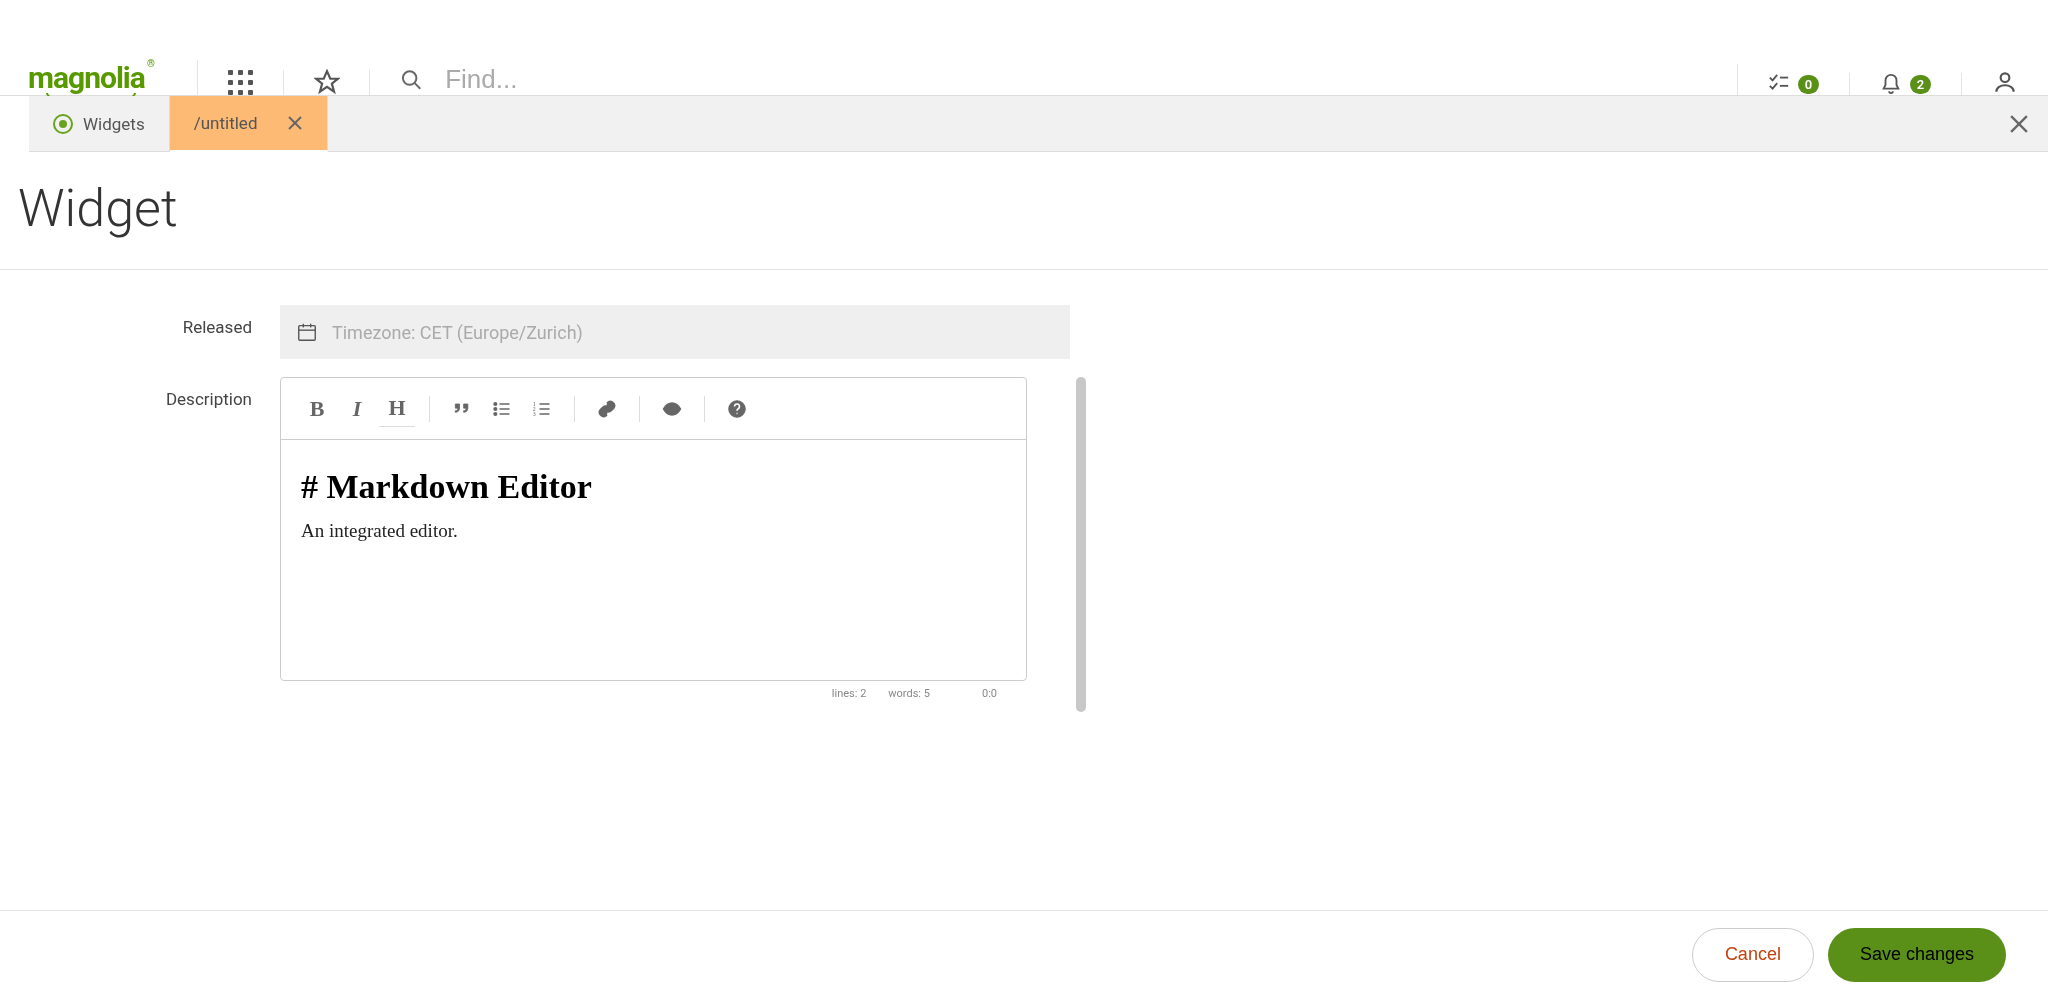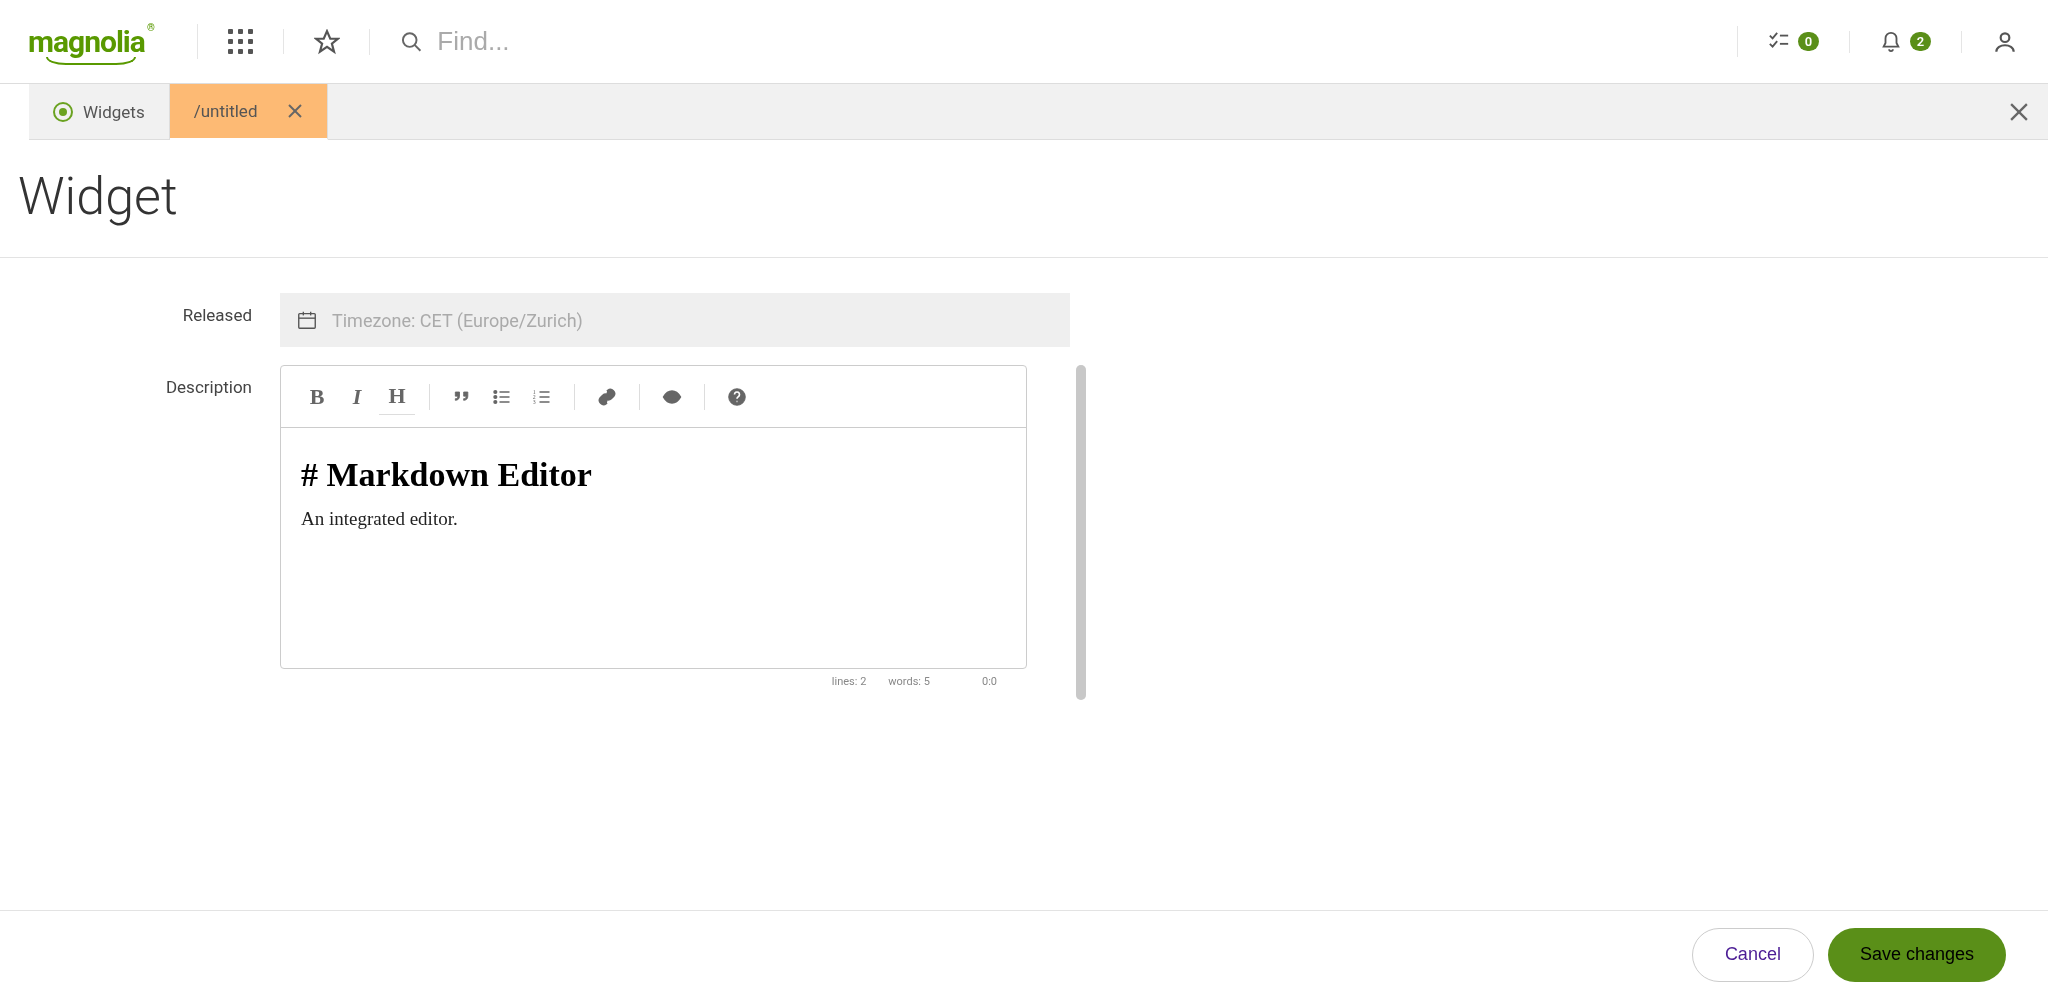--- a/index.html
+++ b/index.html
@@ -10,23 +10,23 @@
     background: #fff;
     width: 2048px;
     height: 998px;
     display: flex;
     flex-direction: column;
     overflow: hidden;
   }
 
   
   .header {
-    height: 84px;
-    display: flex;
-    align-items: center;
+    height: 96px;
+    display: flex;
+    align-items: flex-end;
     border-bottom: 1px solid #ddd;
   }
   .header-cell {
     display: flex;
     align-items: center;
     justify-content: center;
     border-right: 1px solid #e5e5e5;
   }
   .logo-cell { width: 198px; padding-left: 28px; justify-content: flex-start; }
   .logo { color: #599900; font-weight: 700; font-size: 30px; letter-spacing: -1px; position: relative; }
@@ -47,21 +47,21 @@
     display: grid; grid-template-columns: repeat(3, 5px); grid-gap: 5px;
   }
   .apps-icon span { width: 5px; height: 5px; background: #555; border-radius: 1px; }
 
   .star-svg { width: 26px; height: 26px; stroke: #555; fill: none; stroke-width: 2; }
 
   .search-cell {
     flex: 1;
     justify-content: flex-start;
     padding-left: 30px;
-    gap: 14px;
+    gap: 22px;
     border-right: 1px solid #e5e5e5;
   }
   .search-svg { width: 24px; height: 24px; stroke: #666; fill: none; stroke-width: 2; }
   .search-input {
     border: none; outline: none;
     font-size: 26px; color: #333;
     width: 100%;
   }
   .search-input::placeholder { color: #aaa; }
 
@@ -239,21 +239,21 @@
     height: 54px;
     padding: 0 32px;
     border-radius: 27px;
     font-size: 18px;
     border: none;
     cursor: pointer;
   }
   .btn-cancel {
     background: #fff;
     border: 1px solid #ccc;
-    color: #4c1d95;
+    color: #c2410c;
   }
   .btn-save {
     background: #5a8f18;
     color: #000000;
     font-weight: 500;
   }
 
   
   .body-scroll::-webkit-scrollbar { width: 0; }
 

